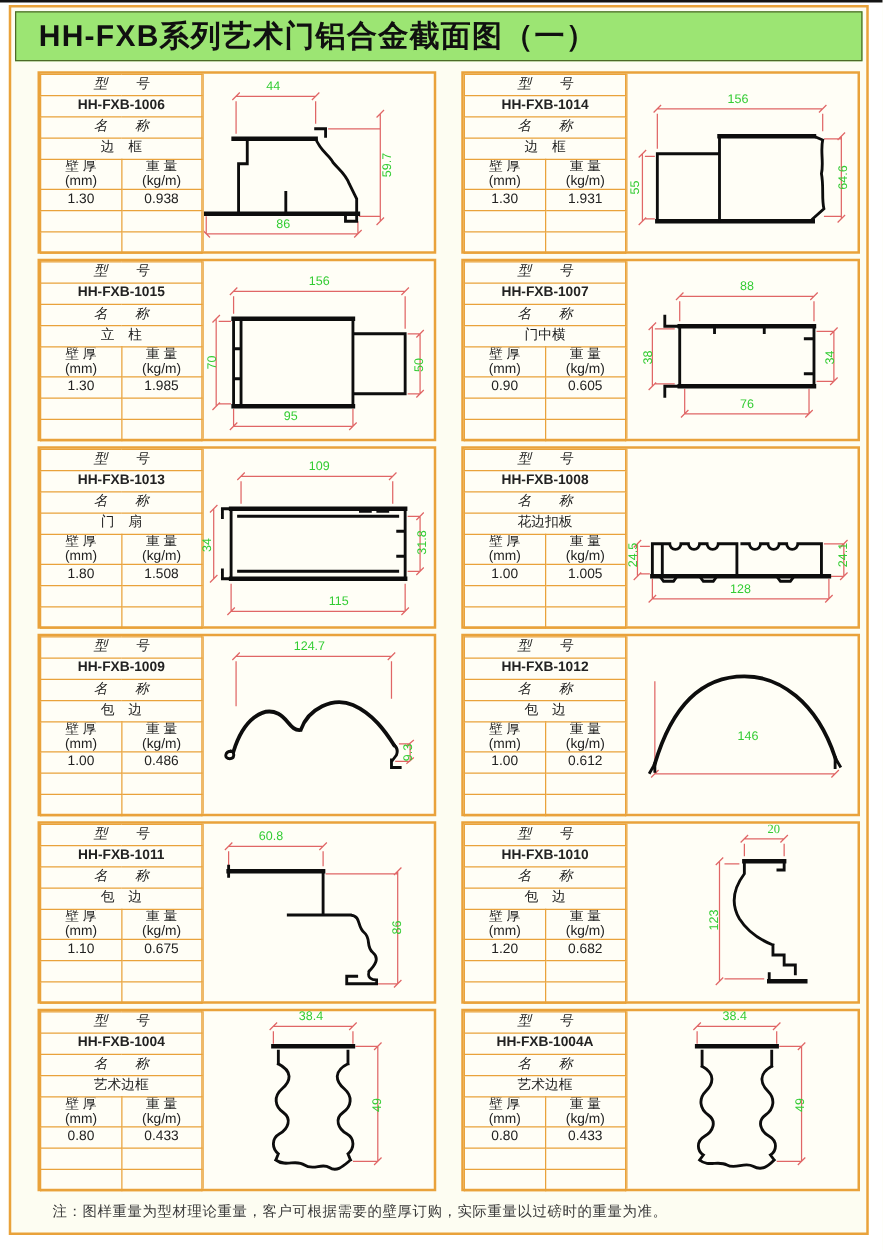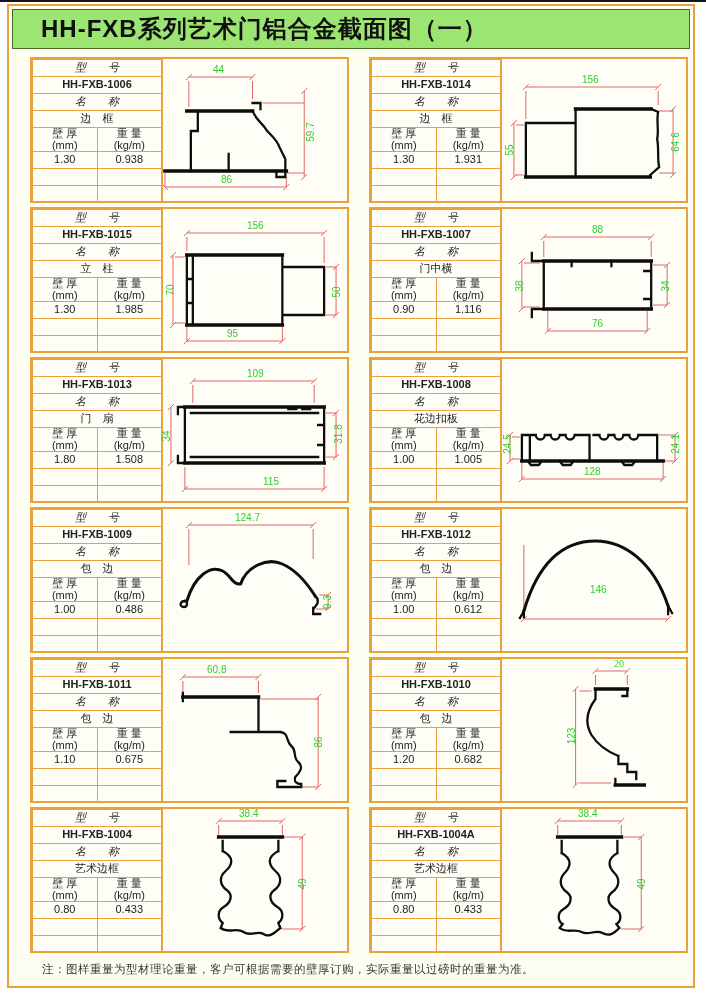--- a/index.html
+++ b/index.html
@@ -10,21 +10,21 @@
     overflow:hidden;
   }
   .topline{position:absolute;left:0;top:0;width:706px;height:2px;background:#141414;}
   .outer-frame{
     position:absolute;left:7px;top:4px;width:688px;height:984px;
     border:2px solid #e9a23b;background:#fdfdf2;box-sizing:border-box;
   }
   .title-bar{
     position:absolute;left:12px;top:9px;width:678px;height:40px;
     background:#9ce573;border:1px solid #4c6b28;box-sizing:border-box;
-    display:flex;align-items:center;padding-left:28px;
+    display:flex;align-items:center;padding-left:18px;
     font-size:24px;font-weight:bold;color:#101010;letter-spacing:1px;
   }
   .grid{
     position:absolute;left:30px;top:57px;width:658px;
     display:grid;grid-template-columns:1fr 1fr;column-gap:20px;row-gap:4px;
   }
   .cell{
     height:146px;border:2px solid #e9a23b;background:#fffef6;
     display:flex;box-sizing:border-box;
   }
@@ -217,21 +217,21 @@
           </tr>
       <tr>
             <td colspan="2">门中横</td>
           </tr>
       <tr>
         <td class="unit-hdr"><span>壁 厚</span><br><span>(mm)</span></td>
         <td class="unit-hdr"><span>重 量</span><br><span>(kg/m)</span></td>
       </tr>
       <tr>
         <td class="val">0.90</td>
-        <td class="val">1.116</td>
+        <td class="val">0.605</td>
       </tr>
       <tr>
             <td class="blank"></td>
             <td class="blank"></td>
           </tr>
       <tr>
             <td class="blank"></td>
             <td class="blank"></td>
           </tr>
     </tbody>

